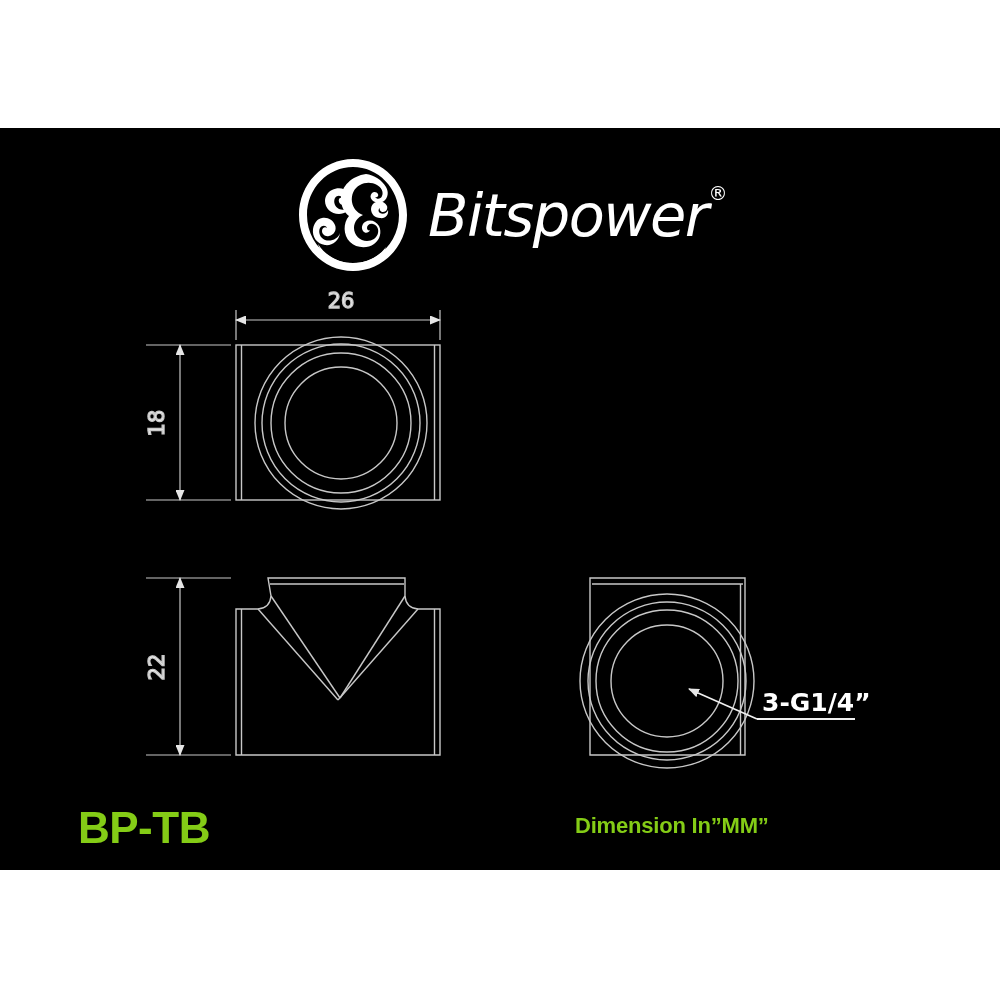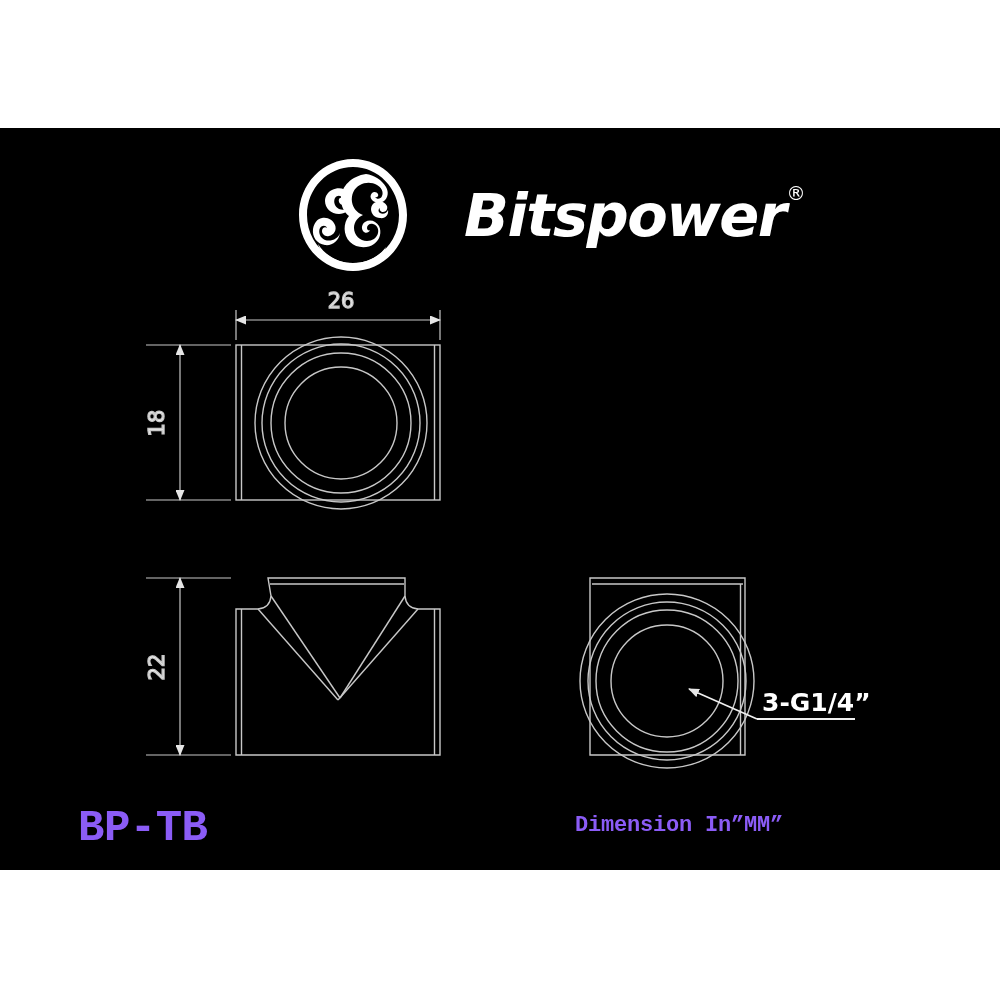--- a/index.html
+++ b/index.html
@@ -52,44 +52,43 @@
     flex: 0 0 auto;
   }
   #wordmark {
     position: relative;
     height: 118px;
     display: flex;
     align-items: center;
   }
   #wordmark-text {
     font-family: "DejaVu Sans", sans-serif;
-    font-weight: bold;
+    font-weight: normal;
     font-style: italic;
     font-size: 59px;
     color: #ffffff;
     letter-spacing: -1.5px;
     line-height: 1;
     white-space: nowrap;
-    margin-left: 36px;
   }
   #wordmark-reg {
     font-family: "DejaVu Sans", sans-serif;
     font-size: 19px;
     color: #ffffff;
     font-weight: normal;
     font-style: normal;
     align-self: flex-start;
     margin-top: 26px;
     margin-left: 1px;
   }
   
   .caption {
     position: absolute;
-    color: #8b5cf6;
-    font-family: Liberation Mono, monospace;
+    color: #84cc16;
+    font-family: Liberation Sans, sans-serif;
     font-weight: bold;
     white-space: nowrap;
   }
   #part-number {
     left: 78px;
     top: 675px;
     font-size: 44px;
     letter-spacing: -0.5px;
   }
   #dimension-note {

